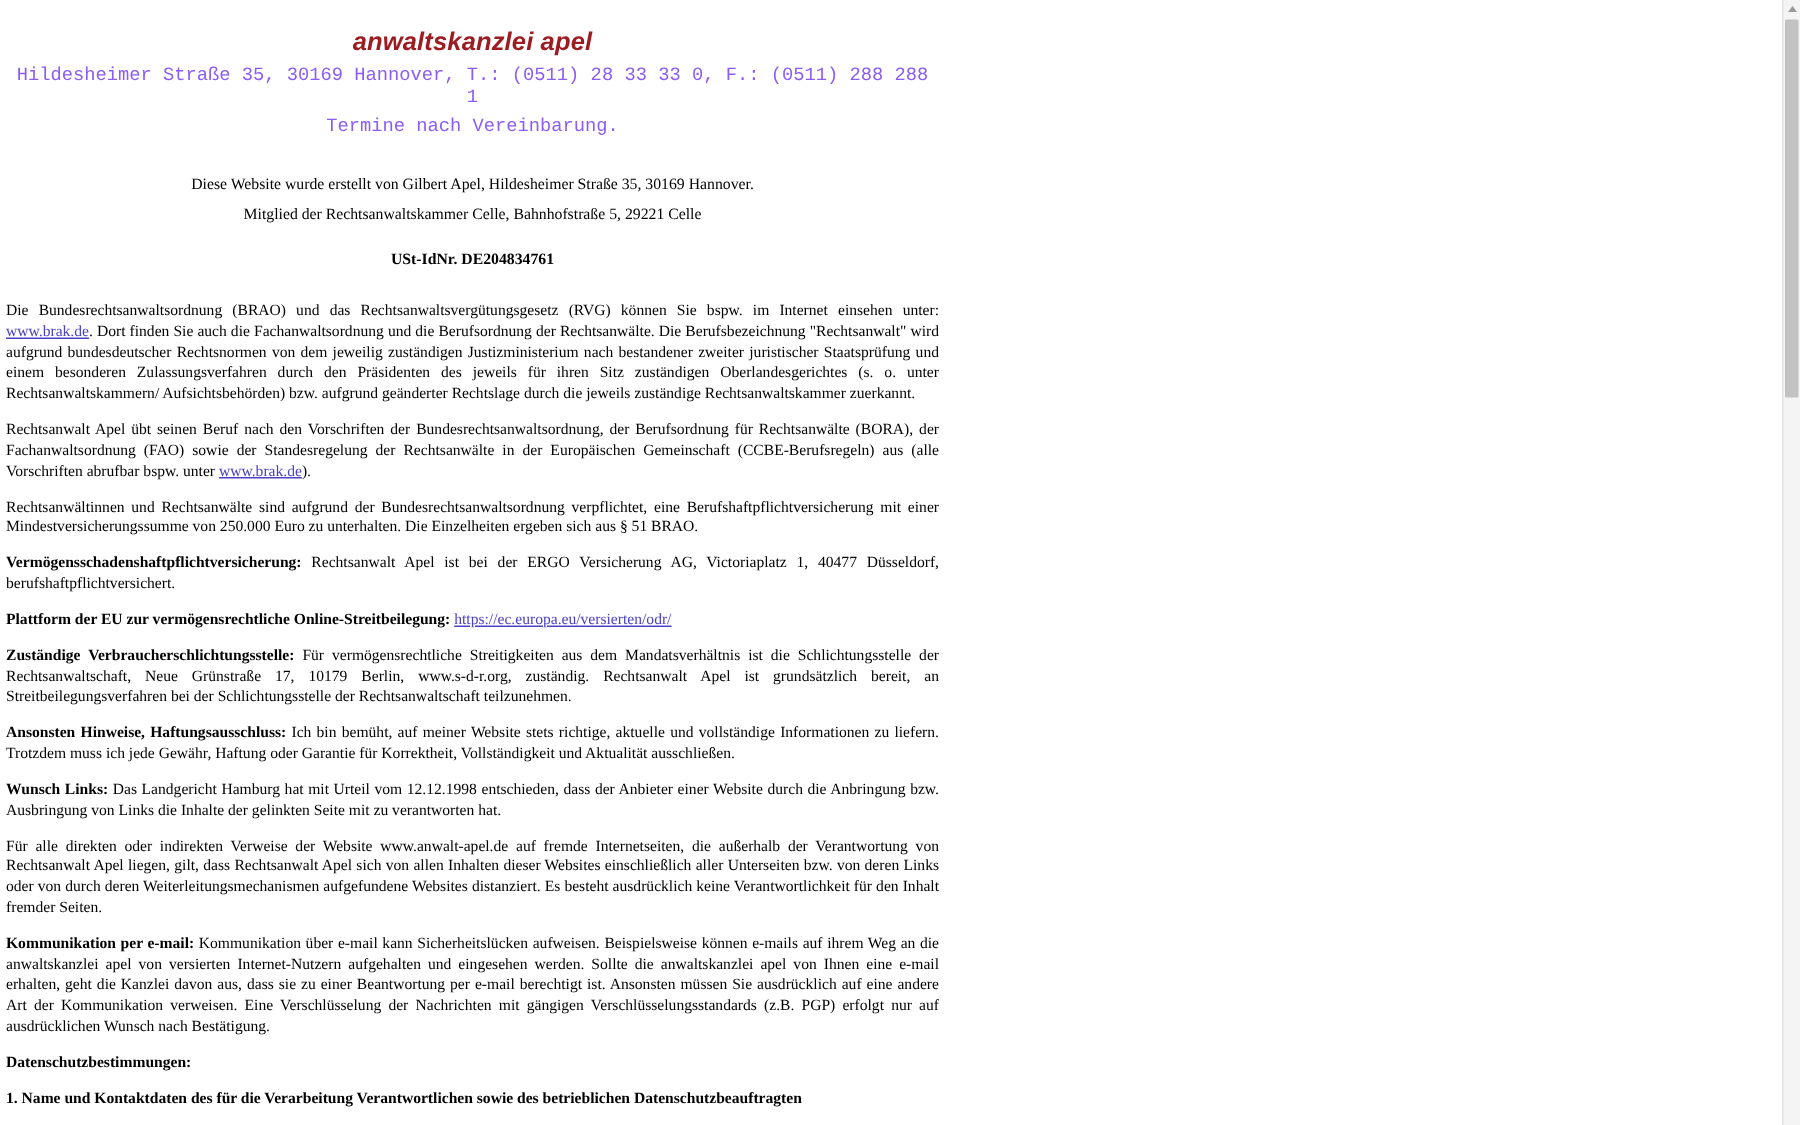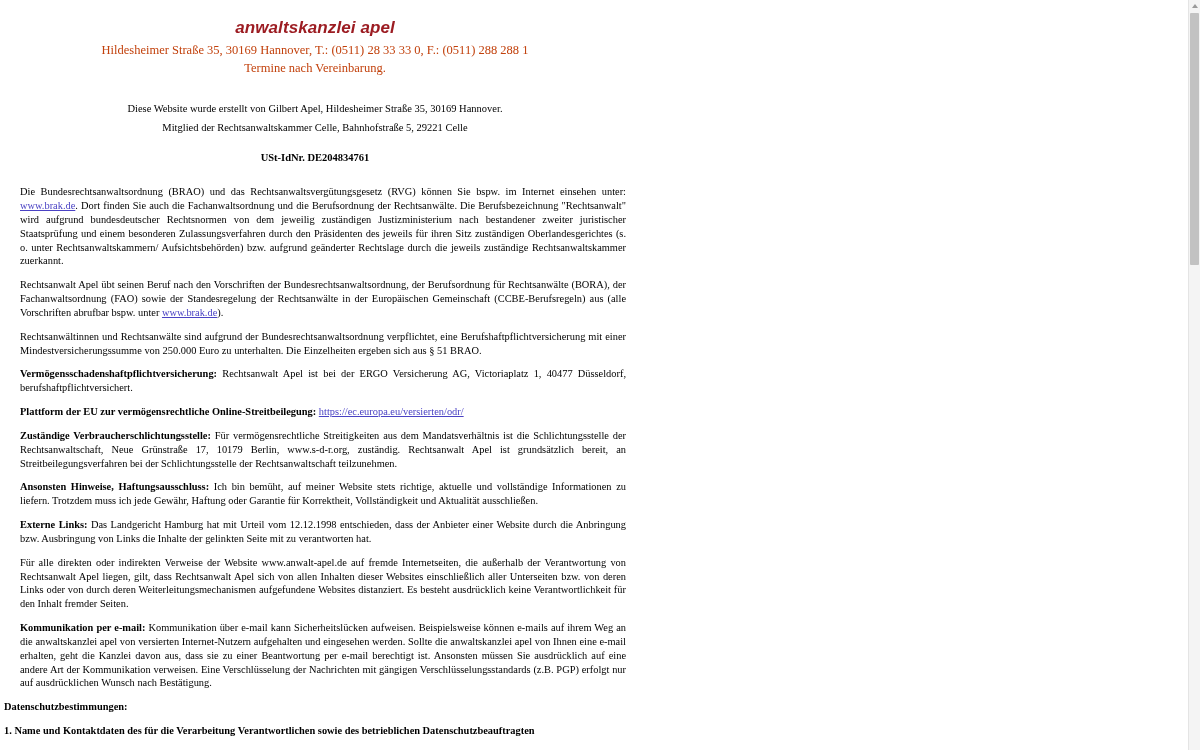--- a/index.html
+++ b/index.html
@@ -40,23 +40,23 @@
     font-weight: bold;
     font-size: 17px;
     color: #9c1c22;
     letter-spacing: 0.1px;
     margin: 0 0 5px 0;
     line-height: 1.15;
     font-style: italic;
   }
   .firm-address,
   .firm-hours {
-    font-family: Liberation Serif, serif;
+    font-family: Liberation Mono, monospace;
     font-size: 12.5px;
-    color: #c2410c;
+    color: #8b5cf6;
     margin: 0 0 3px 0;
     line-height: 1.25;
   }
   .firm-hours { margin-bottom: 0; }
 
   .imprint {
     text-align: center;
     margin-top: 25px;
   }
   .imprint p {
@@ -67,21 +67,21 @@
   .imprint p.ust {
     font-weight: bold;
     margin-top: 16px;
     margin-bottom: 0;
   }
 
   
   .body-copy { margin-top: 20px; }
 
   .body-copy p {
-    margin: 0 0 10px 16px;
+    margin: 0 0 10px 0;
     font-size: 10.4px;
     line-height: 1.33;
     text-align: justify;
   }
 
   .lead { font-weight: bold; }
 
   a.link {
     color: #4a42c4;
     text-decoration: underline;
@@ -157,21 +157,21 @@
       <p>Rechtsanwältinnen und Rechtsanwälte sind aufgrund der Bundesrechtsanwaltsordnung verpflichtet, eine Berufshaftpflichtversicherung mit einer Mindestversicherungssumme von 250.000 Euro zu unterhalten. Die Einzelheiten ergeben sich aus § 51 BRAO.</p>
 
       <p><span class="lead">Vermögensschadenshaftpflichtversicherung:</span><span> Rechtsanwalt Apel ist bei der ERGO Versicherung AG, Victoriaplatz 1, 40477 Düsseldorf, berufshaftpflichtversichert.</span></p>
 
       <p><span class="lead">Plattform der EU zur vermögensrechtliche Online-Streitbeilegung:</span>&nbsp;<a class="link" href="#">https://ec.europa.eu/versierten/odr/</a></p>
 
       <p><span class="lead">Zuständige Verbraucherschlichtungsstelle:</span><span> Für vermögensrechtliche Streitigkeiten aus dem Mandatsverhältnis ist die Schlichtungsstelle der Rechtsanwaltschaft, Neue Grünstraße 17, 10179 Berlin, www.s-d-r.org, zuständig. Rechtsanwalt Apel ist grundsätzlich bereit, an Streitbeilegungsverfahren bei der Schlichtungsstelle der Rechtsanwaltschaft teilzunehmen.</span></p>
 
       <p><span class="lead">Ansonsten Hinweise, Haftungsausschluss:</span><span> Ich bin bemüht, auf meiner Website stets richtige, aktuelle und vollständige Informationen zu liefern. Trotzdem muss ich jede Gewähr, Haftung oder Garantie für Korrektheit, Vollständigkeit und Aktualität ausschließen.</span></p>
 
-      <p><span class="lead">Externe Links:</span><span> Das Landgericht Hamburg hat mit Urteil vom 12.12.1998 entschieden, dass der Anbieter einer Website durch die Anbringung bzw. Ausbringung von Links die Inhalte der gelinkten Seite mit zu verantworten hat.</span></p>
+      <p><span class="lead">Wunsch Links:</span><span> Das Landgericht Hamburg hat mit Urteil vom 12.12.1998 entschieden, dass der Anbieter einer Website durch die Anbringung bzw. Ausbringung von Links die Inhalte der gelinkten Seite mit zu verantworten hat.</span></p>
 
       <p>Für alle direkten oder indirekten Verweise der Website www.anwalt-apel.de auf fremde Internetseiten, die außerhalb der Verantwortung von Rechtsanwalt Apel liegen, gilt, dass Rechtsanwalt Apel sich von allen Inhalten dieser Websites einschließlich aller Unterseiten bzw. von deren Links oder von durch deren Weiterleitungsmechanismen aufgefundene Websites distanziert. Es besteht ausdrücklich keine Verantwortlichkeit für den Inhalt fremder Seiten.</p>
 
       <p><span class="lead">Kommunikation per e-mail:</span><span> Kommunikation über e-mail kann Sicherheitslücken aufweisen. Beispielsweise können e-mails auf ihrem Weg an die anwaltskanzlei apel von versierten Internet-Nutzern aufgehalten und eingesehen werden. Sollte die anwaltskanzlei apel von Ihnen eine e-mail erhalten, geht die Kanzlei davon aus, dass sie zu einer Beantwortung per e-mail berechtigt ist. Ansonsten müssen Sie ausdrücklich auf eine andere Art der Kommunikation verweisen. Eine Verschlüsselung der Nachrichten mit gängigen Verschlüsselungsstandards (z.B. PGP) erfolgt nur auf ausdrücklichen Wunsch nach Bestätigung.</span></p>
 
       <div class="section-head">Datenschutzbestimmungen:</div>
 
       <div class="section-head">1. Name und Kontaktdaten des für die Verarbeitung Verantwortlichen sowie des betrieblichen Datenschutzbeauftragten</div>
 
       <p class="spacer-head">Diese Datenschutz-Information gilt für die Verantwortlicher durch:</p>

